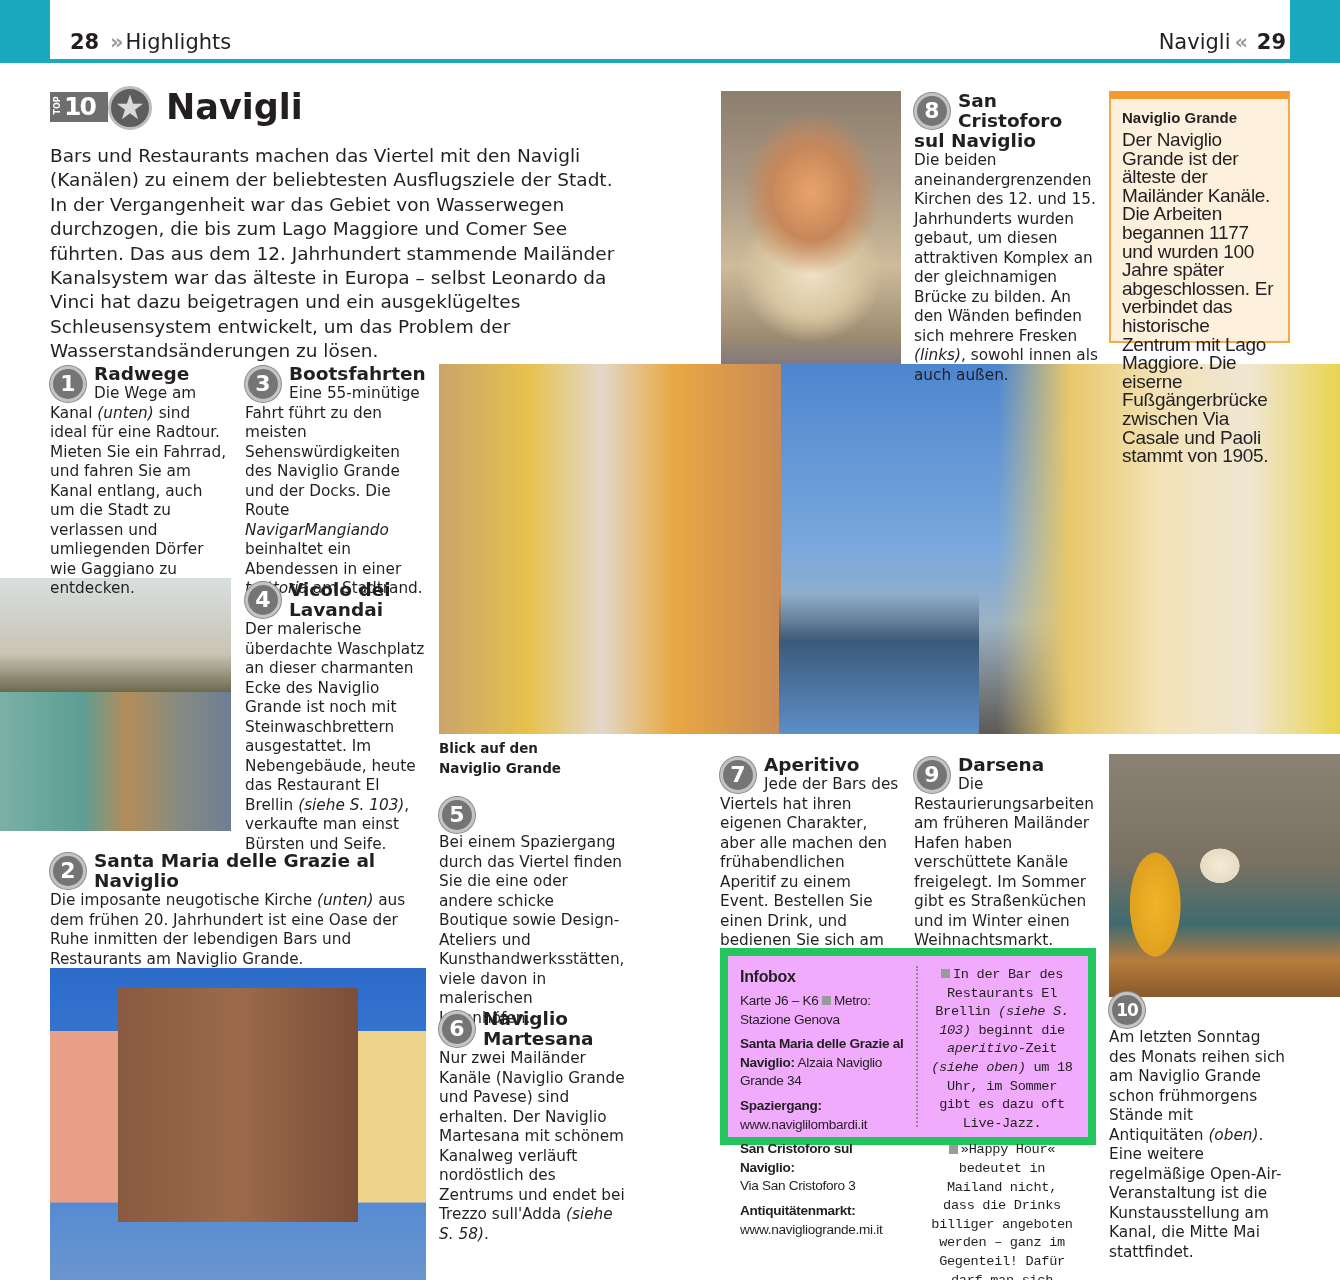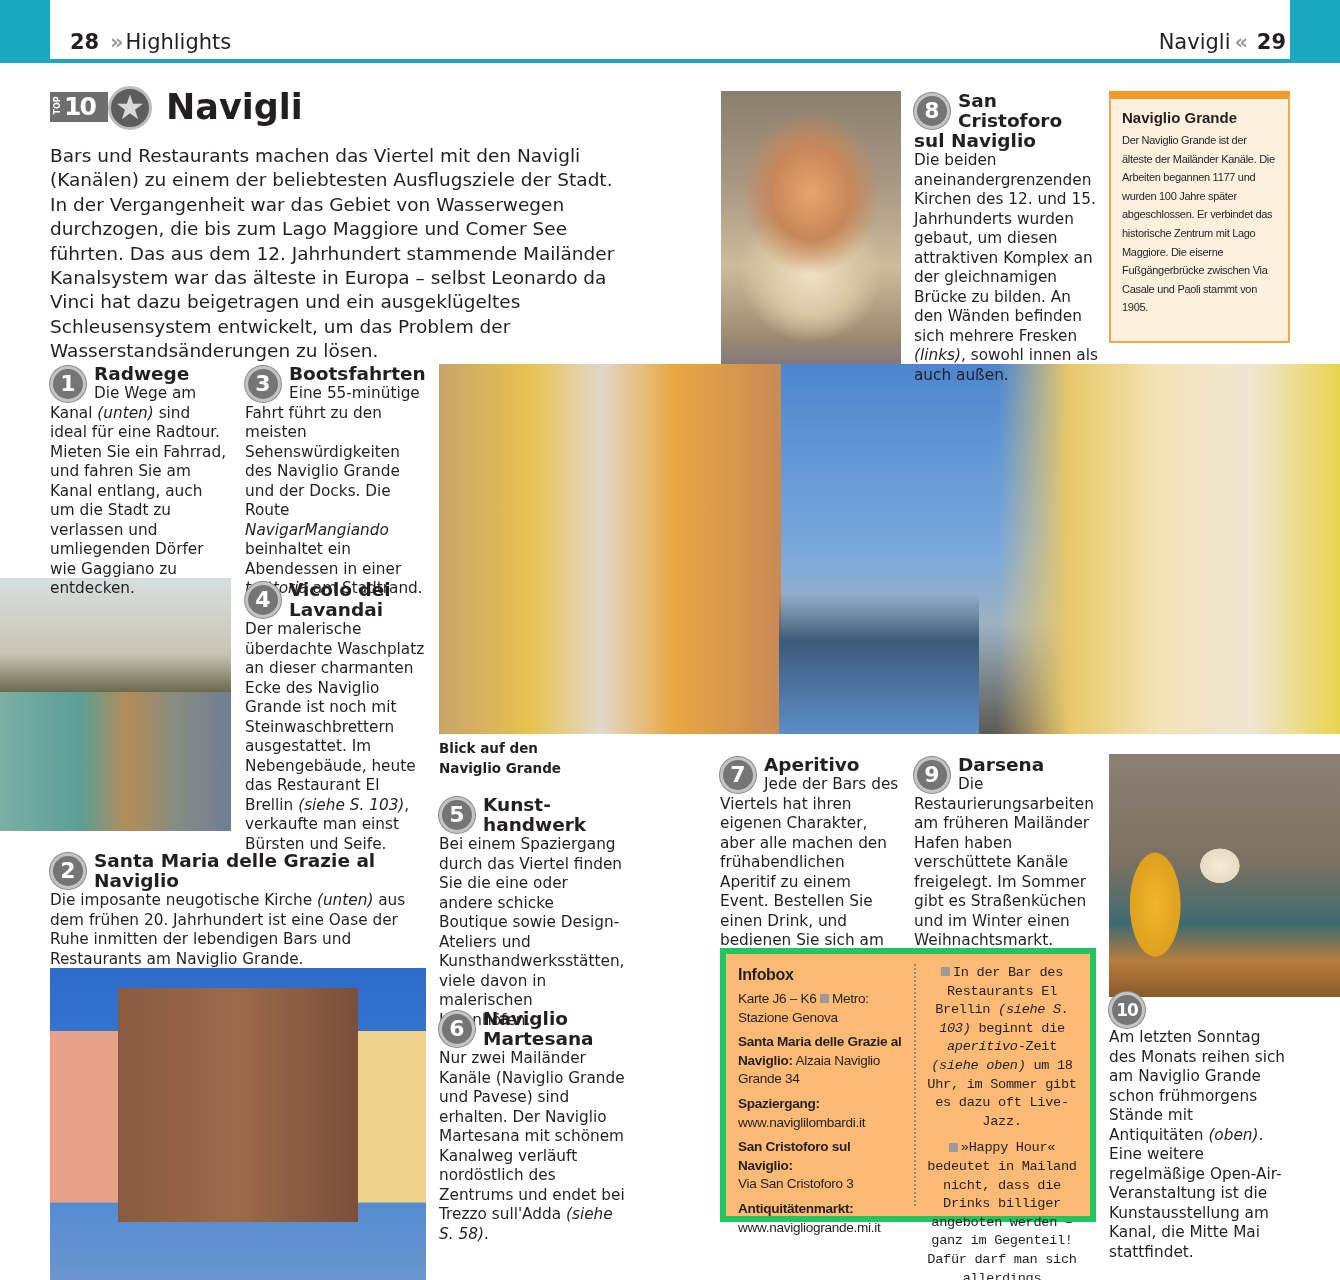--- a/index.html
+++ b/index.html
@@ -59,24 +59,24 @@
       radial-gradient(ellipse 18% 35% at 20% 62%, #f0b52a 0%, #e0a11e 60%, transparent 62%),
       radial-gradient(ellipse 12% 10% at 48% 46%, #f4ecd8 0%, #e6dbc2 70%, transparent 72%),
       linear-gradient(180deg, #8b8275 0%, #7a7162 45%, #3e6b70 70%, #b77c3d 85%, #8a5a2a 100%); }
   .ph-label { position: absolute; left: 0; bottom: 0; font-size: 9px; color: rgba(255,255,255,0.001); }
 
   .caption { left: 439px; top: 739px; width: 180px; font-size: 13.5px; font-weight: bold; line-height: 19.5px; }
 
   
   .ng-box { left: 1109px; top: 91px; width: 181px; height: 252px; background: #fdf0dc; border: 2px solid #f3a945; border-top: 8px solid #f39a2c; padding: 9px 11px; }
   .ng-box .t { font-size: 15px; font-weight: bold; line-height: 20px; margin-bottom: 3px; font-family: "Liberation Sans", sans-serif; }
-  .ng-box .b { font-size: 11px; line-height: 18.6px; font-family: "Liberation Sans", sans-serif; letter-spacing: -0.3px; }
-
-  
-  .infobox { left: 720px; top: 948px; width: 376px; height: 274px; background: #fdba74; border: 6px solid #22c55e; padding: 10px 12px; display: flex; }
+  .ng-box .b { font-size: 19px; line-height: 18.6px; font-family: "Liberation Sans", sans-serif; letter-spacing: -0.3px; }
+
+  
+  .infobox { left: 720px; top: 948px; width: 376px; height: 197px; background: #f0abfc; border: 8px solid #22c55e; padding: 10px 12px; display: flex; }
   .ib-col1 { width: 176px; padding-right: 8px; font-family: "Liberation Sans", sans-serif; font-size: 13.6px; line-height: 18.6px; letter-spacing: -0.3px; }
   .ib-col2 { flex: 1; border-left: 2px dotted #8a8a8a; padding-left: 10px; font-family: Liberation Mono, monospace; font-size: 13.6px; line-height: 18.6px; letter-spacing: -0.3px; text-align: center; }
   .ib-title { font-size: 16px; font-weight: bold; line-height: 22px; margin-bottom: 4px; }
   .ib-item { margin-bottom: 6px; }
   .ib-item b { font-weight: bold; }
   .sq { display: inline-block; width: 9px; height: 9px; background: #9a9a9a; margin: 0 3px 1px 0; vertical-align: middle; }
   .ib-col2 p { margin-bottom: 8px; }
   .ib-col2 em { font-style: italic; }
 </style>
 </head>
@@ -144,24 +144,20 @@
 </div>
 
 <div class="abs sec" style="left:50px; top:851px; width:378px;">
   <div class="badge">2</div>
   <div class="head">Santa Maria delle Grazie al Naviglio</div>
   <span>Die imposante neugotische Kirche </span><em>(unten)</em><span> aus dem frühen 20. Jahrhundert ist eine Oase der Ruhe inmitten der lebendigen Bars und Restaurants am Naviglio Grande.</span>
 </div>
 
 <div class="abs sec" style="left:439px; top:795px; width:186px;">
   <div class="badge">5</div>
-  <div class="head">
-      <div>Kunst-</div>
-      <div>handwerk</div>
-    </div>
   <div style="clear:both"></div>
   <span>Bei einem Spaziergang durch das Viertel finden Sie die eine oder andere schicke Boutique sowie Design-Ateliers und Kunsthandwerksstätten, viele davon in malerischen Innenhöfen.</span>
 </div>
 
 <div class="abs sec" style="left:439px; top:1009px; width:186px;">
   <div class="badge">6</div>
   <div class="head">
       <div>Naviglio</div>
       <div>Martesana</div>
     </div>

